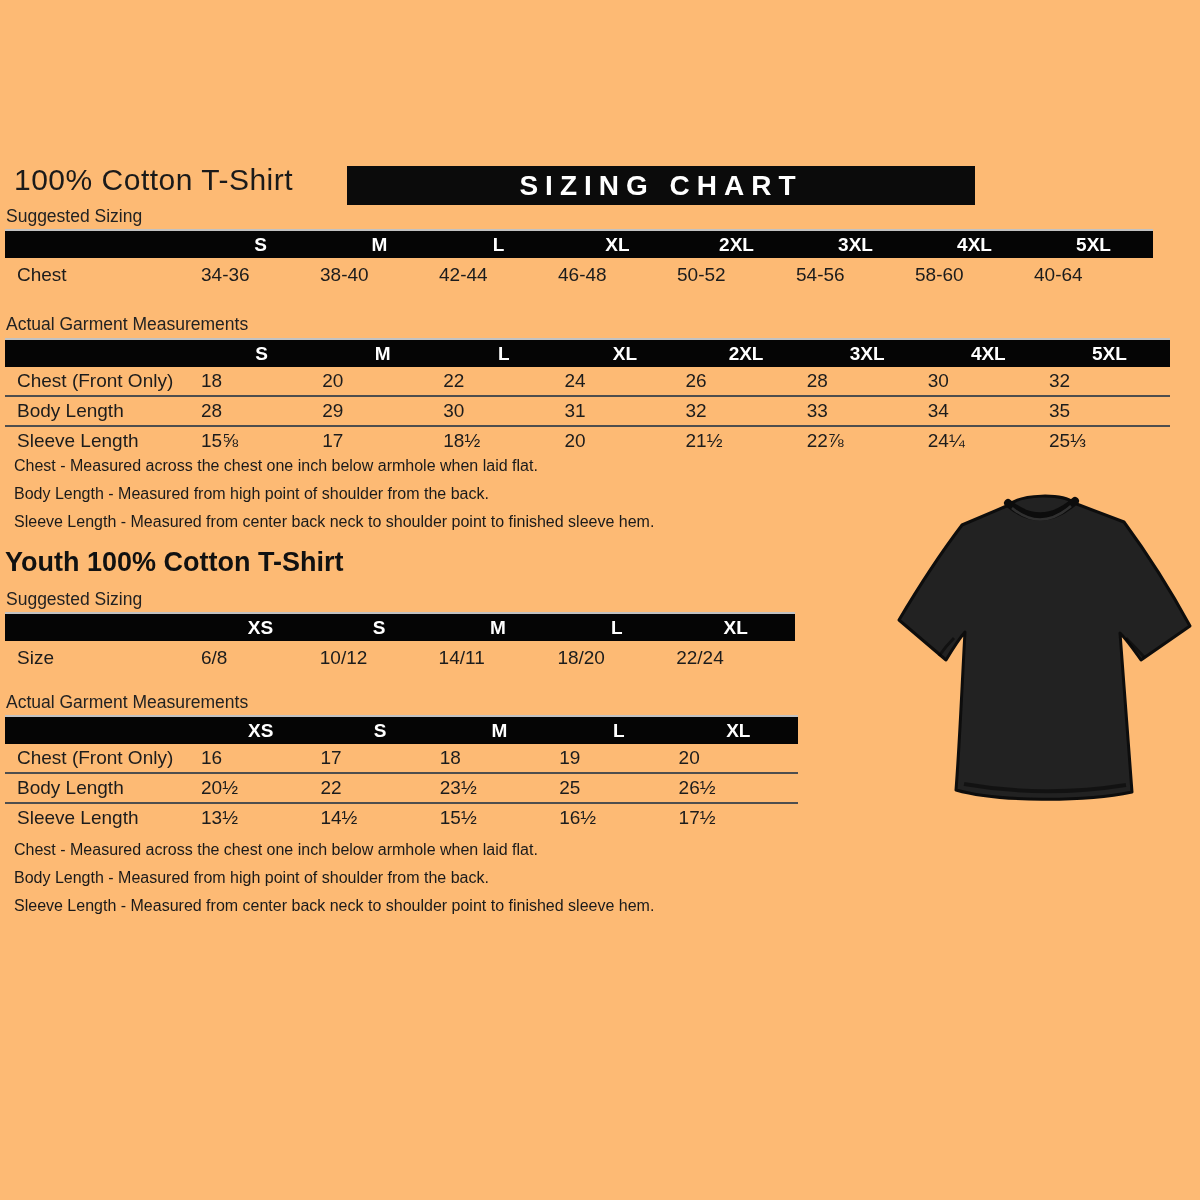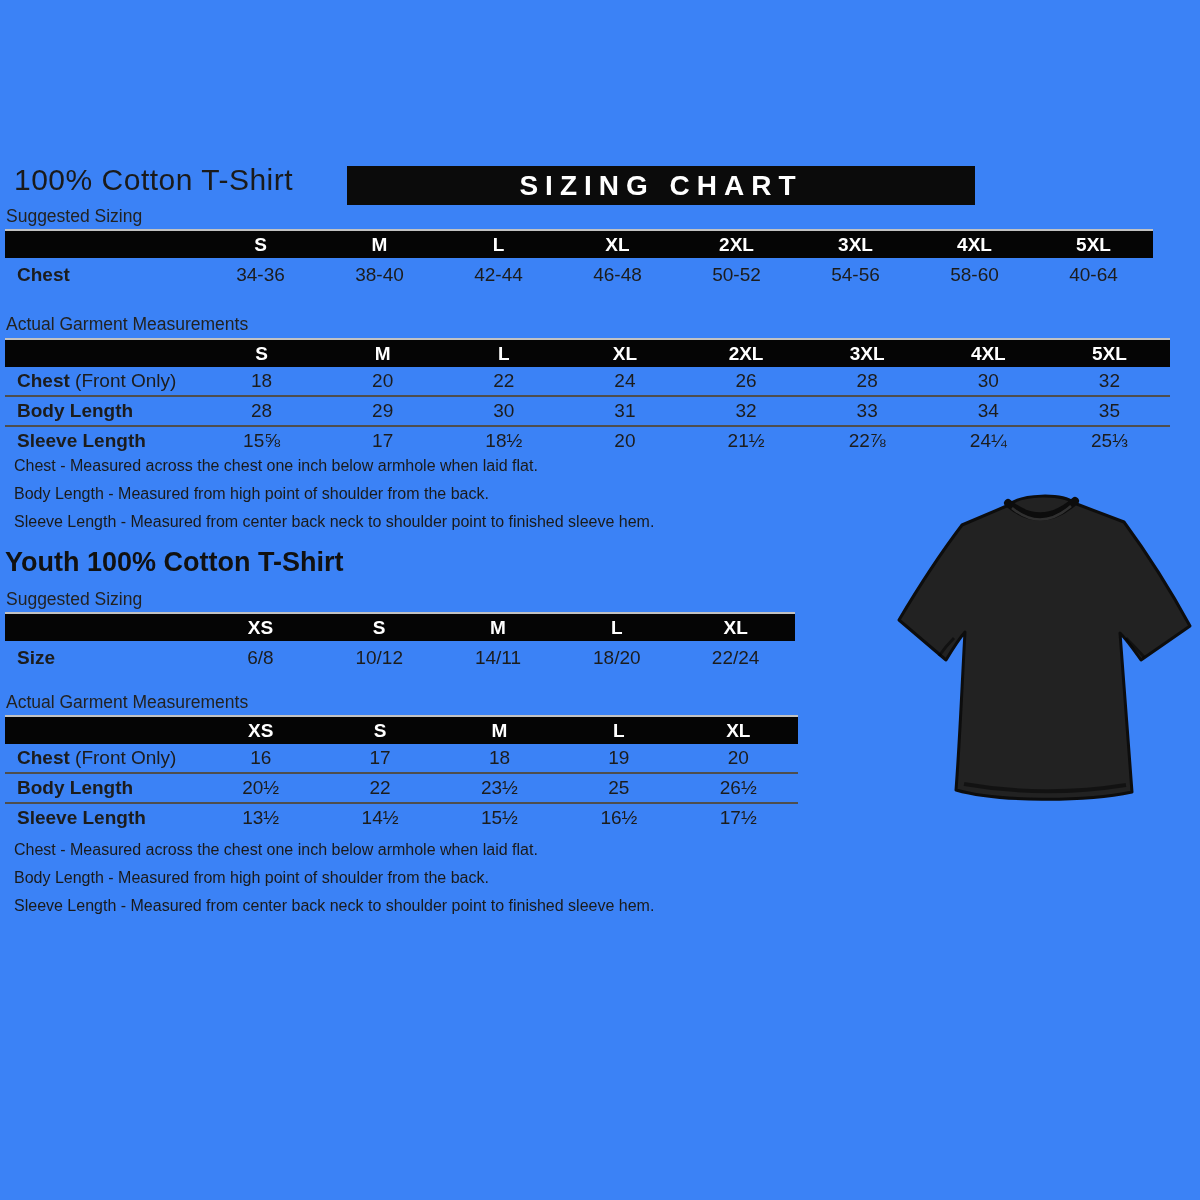--- a/index.html
+++ b/index.html
@@ -1,35 +1,35 @@
 <!DOCTYPE html>
 <html><head>
 <meta charset="utf-8">
 <style>
   html,body{margin:0;padding:0;background:#fff;}
   .page{
-    position:relative;width:1200px;height:1200px;background:#3b82f6;
+    position:relative;width:1200px;height:1200px;background:#fdba74;
     font-family:"Liberation Sans", sans-serif;color:#111;overflow:hidden;
   }
   .abs{position:absolute;}
   .heading{font-size:30px;font-weight:400;letter-spacing:.5px;color:#1a1a1a;white-space:nowrap;}
   .heading-bold{font-size:27px;font-weight:700;color:#111;white-space:nowrap;}
   .banner{
     background:#0b0b0b;color:#fff;display:flex;align-items:center;justify-content:center;
     font-size:28px;font-weight:700;letter-spacing:7px;
   }
   .section-label{font-size:17.5px;color:#222;white-space:nowrap;}
   table{border-collapse:collapse;table-layout:fixed;}
   th{
     background:#050505;color:#fff;font-size:19px;font-weight:700;
     height:27px;text-align:center;padding:0;border-top:2px solid #c2c2c2;
   }
-  td{font-size:19px;text-align:center;padding:0;color:#1c1c1c;}
+  td{font-size:19px;padding:0;color:#1c1c1c;}
   td.row-label{text-align:left;padding-left:12px;white-space:nowrap;}
-  td.row-label b{font-weight:700;}
+  td.row-label b{font-weight:400;}
   th.label-col, td.row-label{width:196px;}
   .t-suggested td{height:33px;}
   .t-actual td{height:28px;}
   .t-actual tbody tr + tr td{border-top:2px solid #4e4e4e;}
   .notes div{font-size:16px;line-height:28px;color:#1a1a1a;white-space:nowrap;}
   .tshirt-wrap svg{display:block;}
 </style>
 </head>
 <body>
 

